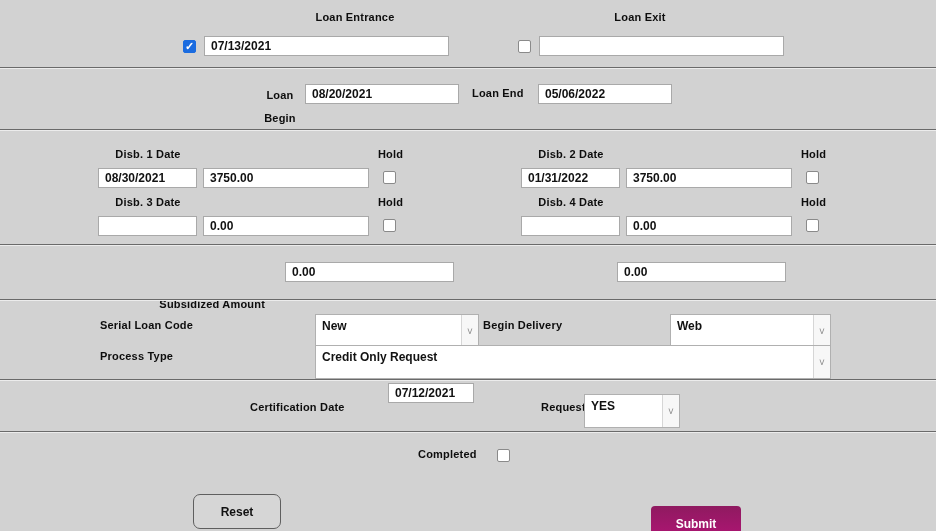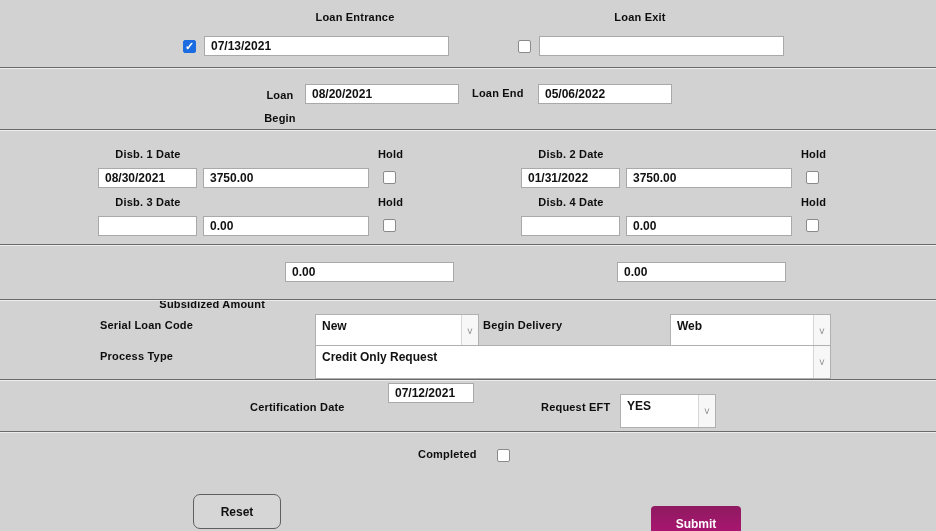--- a/index.html
+++ b/index.html
@@ -191,21 +191,21 @@
   <div class="sel" style="left:315px; top:345px; width:516px;">
     <span class="sel-value">Credit Only Request</span>
     <span class="sel-arrow">˅</span>
   </div>
 
   <div class="divider" style="top:379px;"></div>
 
   <div class="lbl" style="left:250px; top:401px;">Certification Date</div>
   <input class="txt" style="left: 388px; top: 376px; width: 86px; margin-top: 7px;" value="07/12/2021">
   <div class="lbl" style="left:507px; top:401px;padding-left:34px;">Request EFT</div>
-  <div class="sel" style="left:620px; top:394px; width:96px;">
+  <div class="sel" style="left:584px; top:394px; width:96px;">
     <span class="sel-value">YES</span>
     <span class="sel-arrow">˅</span>
   </div>
 
   <div class="divider" style="top:431px;"></div>
 
   <div class="lbl" style="left:418px; top:448px;">Completed</div>
   <span class="cb" style="left:497px; top:449px;"></span>
 
   <button class="btn btn-reset">Reset</button>

